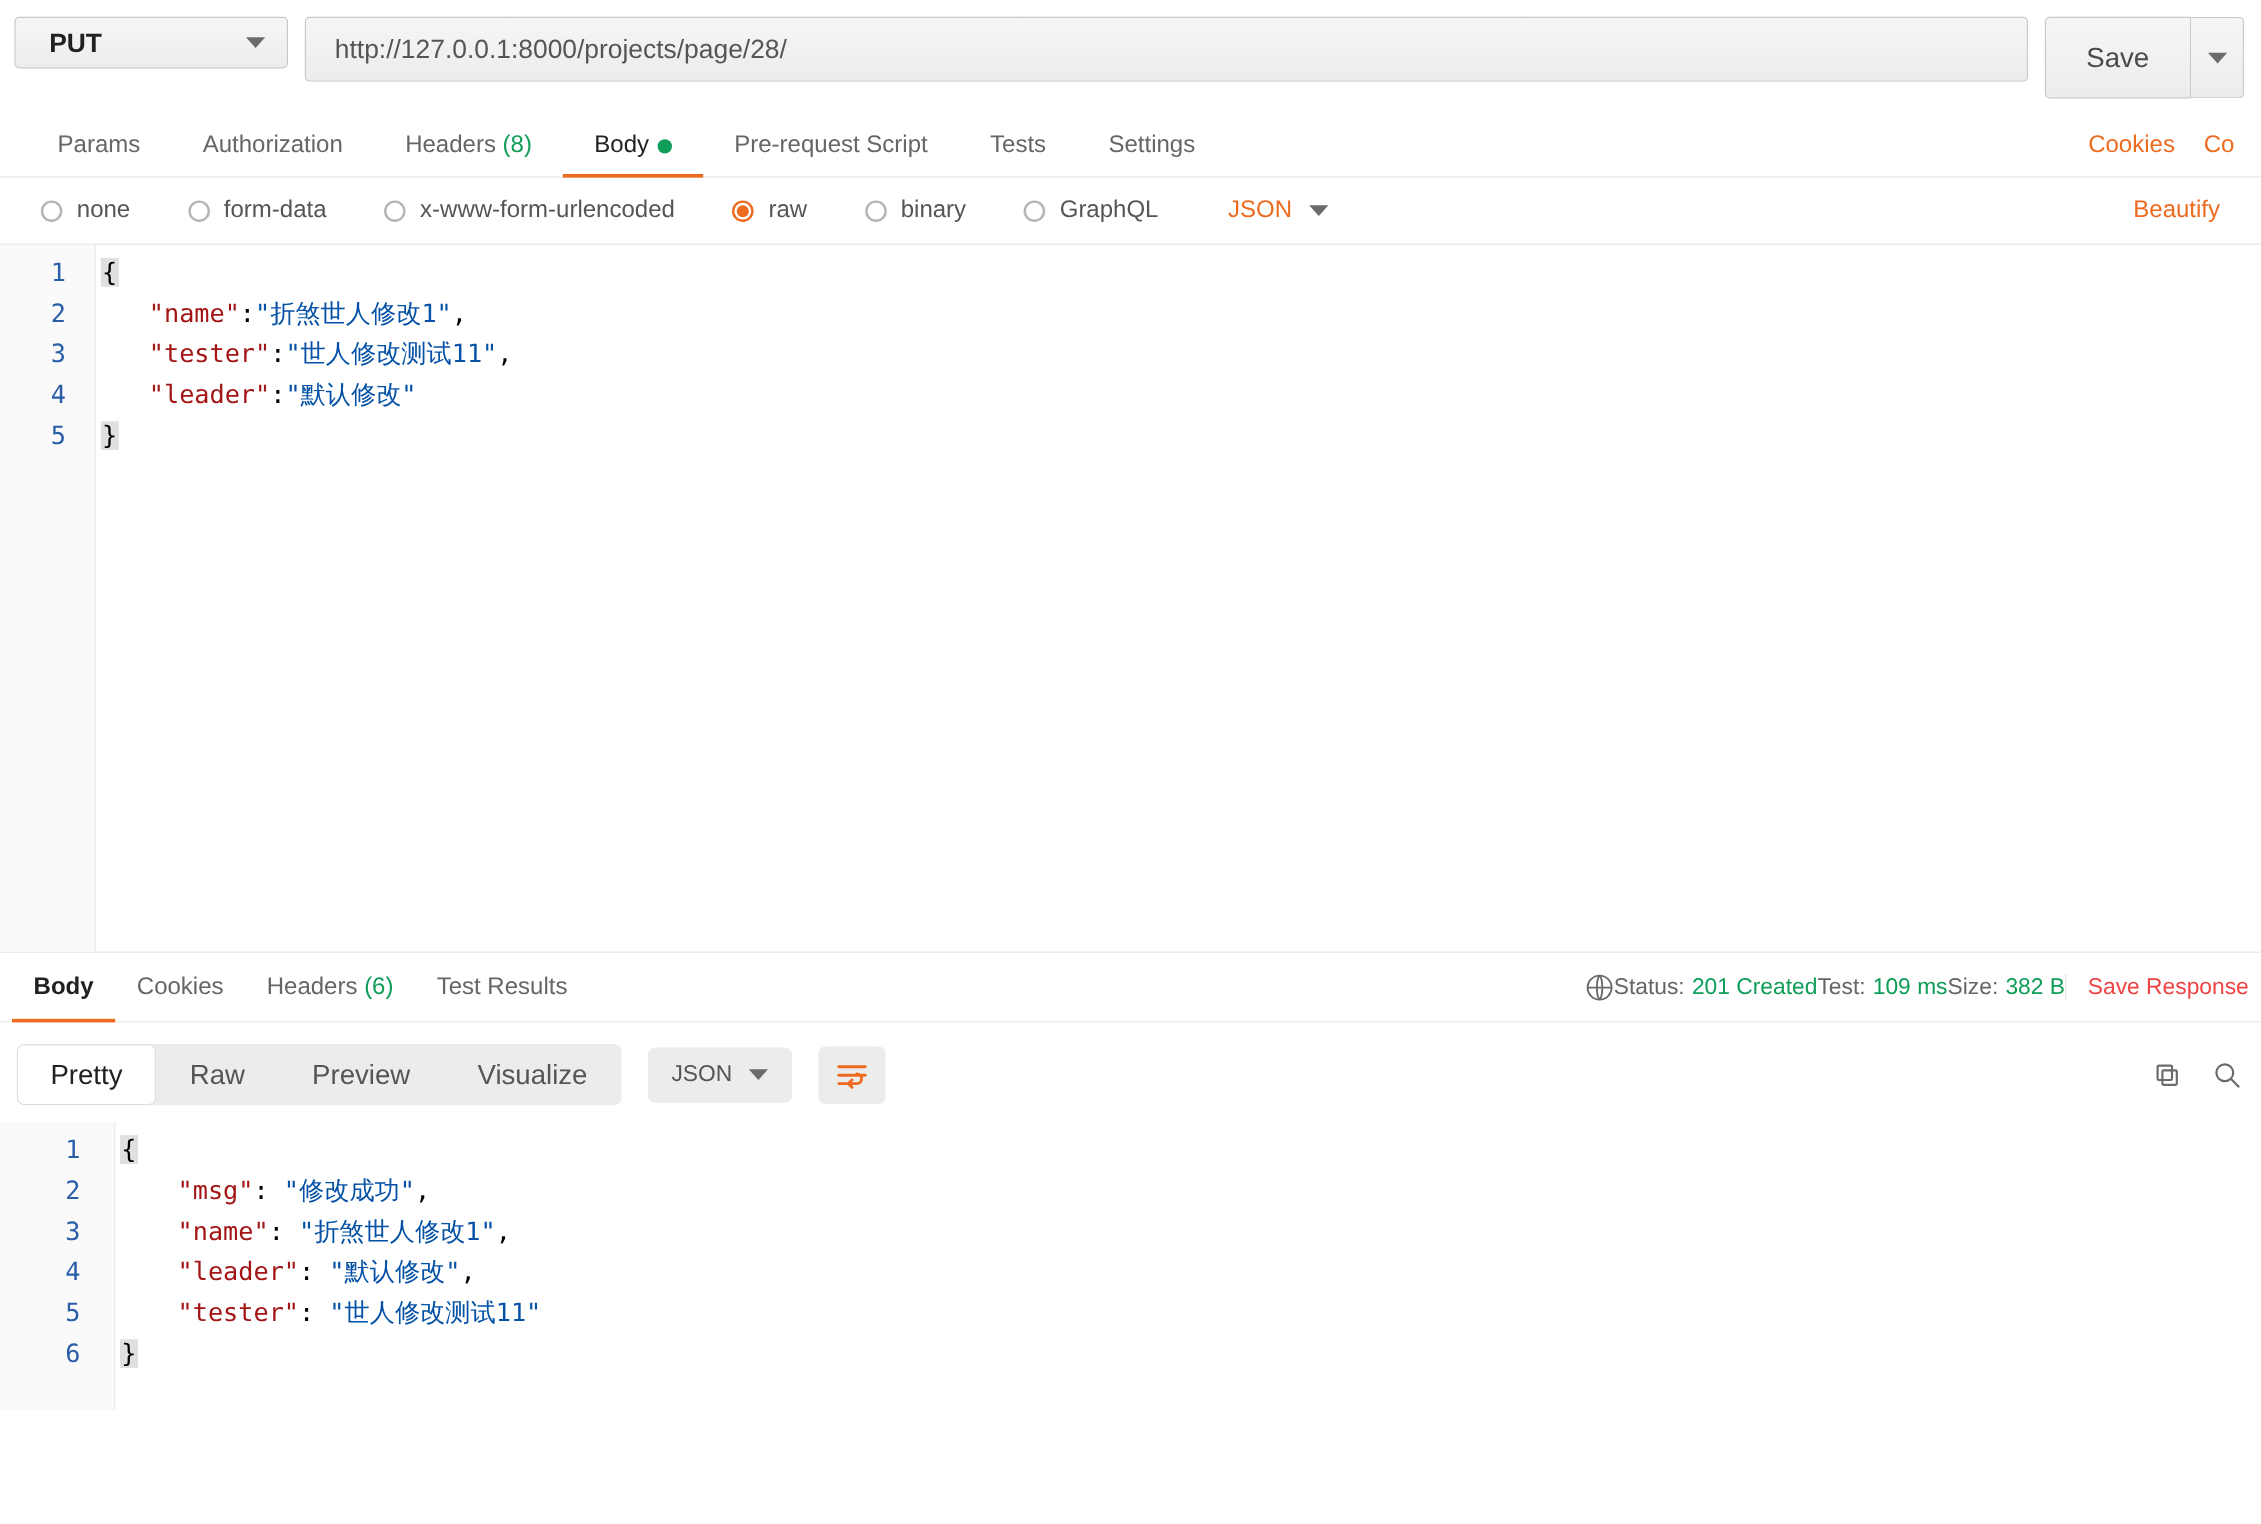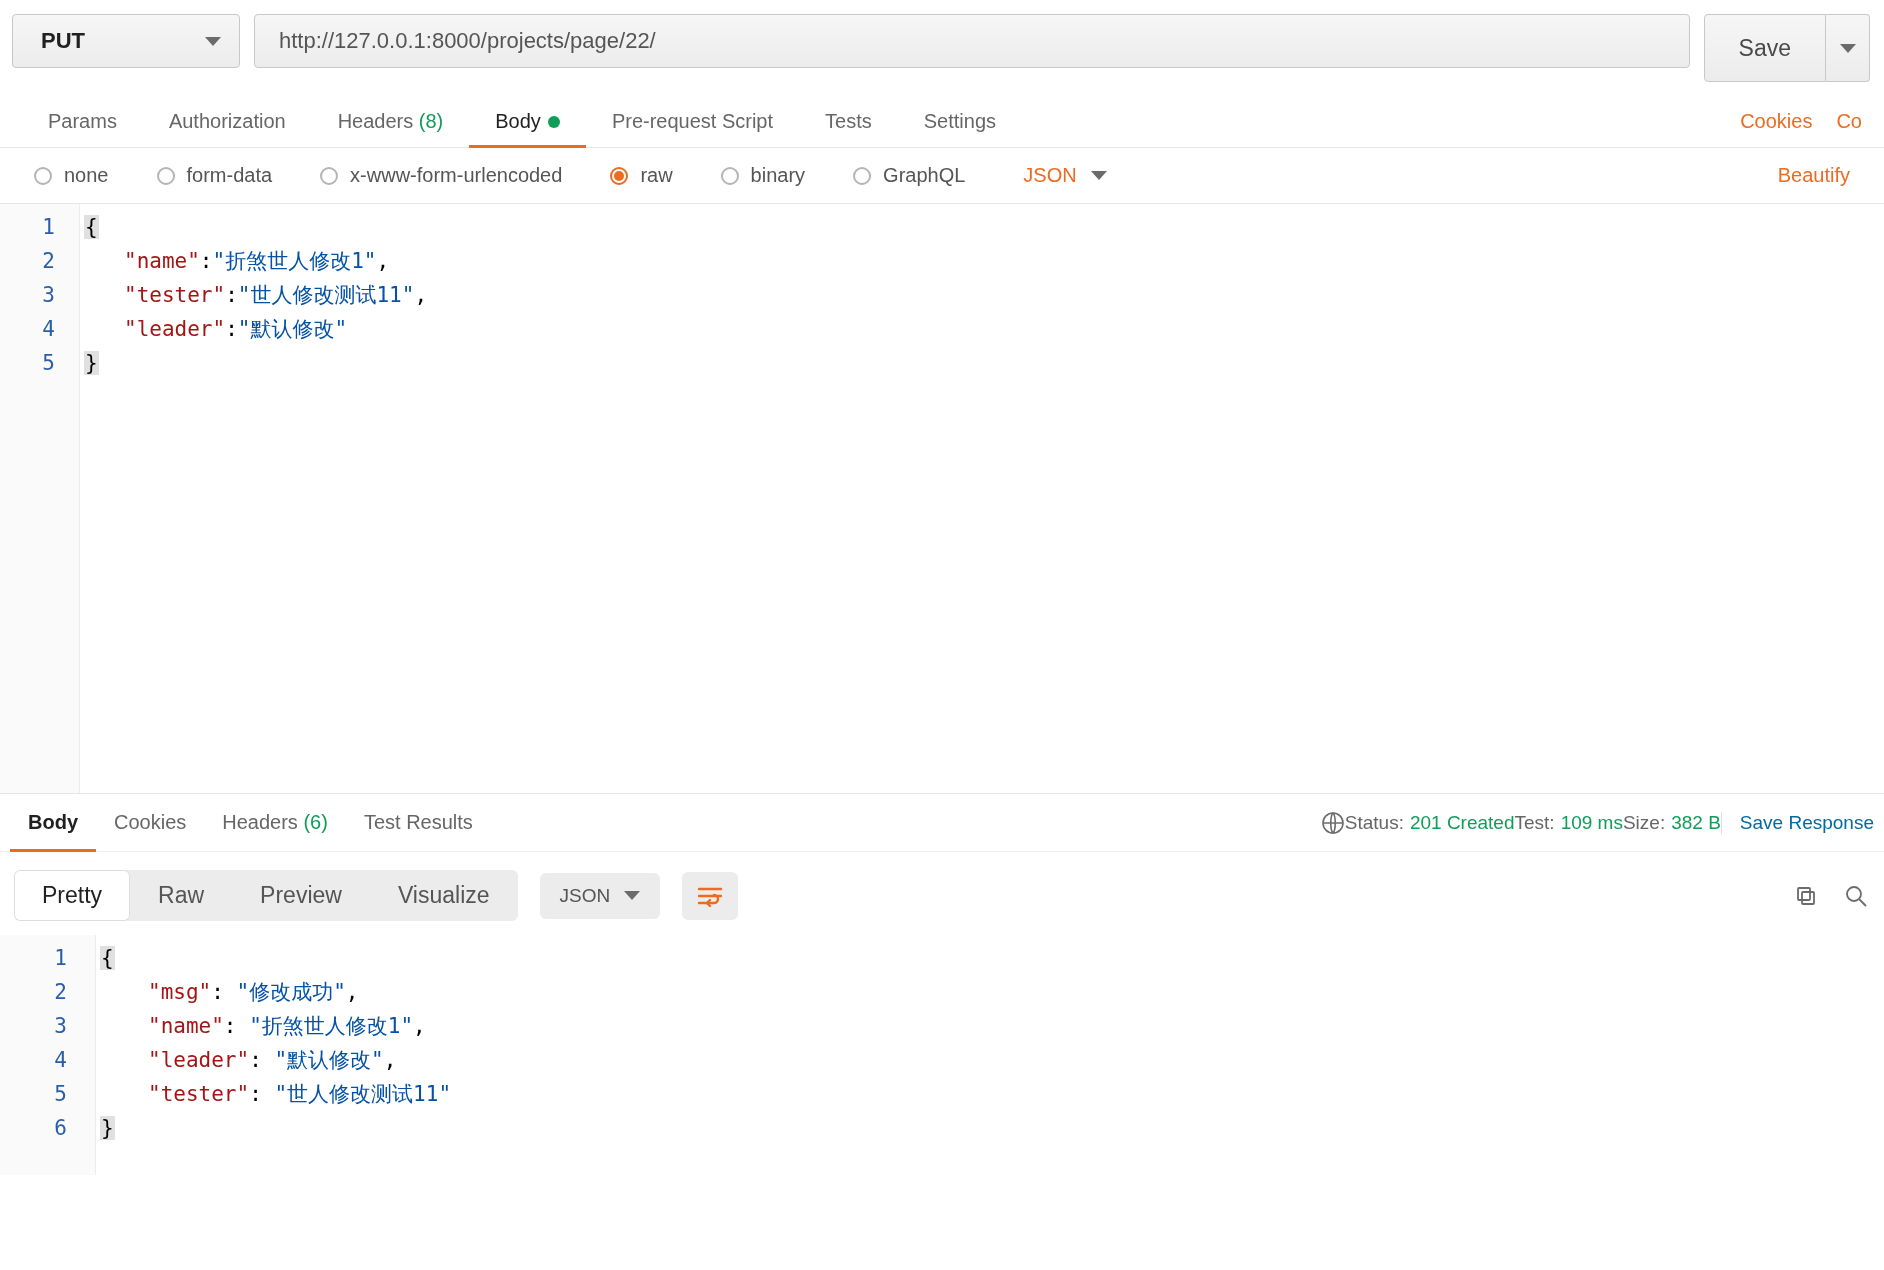--- a/index.html
+++ b/index.html
@@ -15,21 +15,21 @@
 
 
 .urlbar-row {
   display: flex;
   gap: 14px;
   padding: 14px 14px 14px 12px;
   align-items: stretch;
 }
 .method-select {
   width: 228px;
-  height: 54px;
+  height: 43px;
   background: linear-gradient(#f6f6f6,#ececec);
   border: 1px solid #c8c8c8;
   border-radius: 4px;
   display: flex;
   align-items: center;
   justify-content: space-between;
   padding: 0 18px 0 28px;
   font-size: 22px;
   font-weight: 600;
   color: #212121;
@@ -242,21 +242,21 @@
 }
 .resp-right {
   margin-left: auto;
   display: flex;
   align-items: center;
   font-size: 19px;
 }
 .globe-icon svg { display: block; }
 .meta { color: #666; }
 .meta .val { color: #0f9d58; margin-left: 6px; }
-.save-response { color: #0369a1; font-weight: 500; padding-left: 18px; border-left: 1px solid #e0e0e0; }
+.save-response { color: #ef4444; font-weight: 500; padding-left: 18px; border-left: 1px solid #e0e0e0; }
 
 
 .resp-controls {
   display: flex;
   align-items: center;
   gap: 22px;
   padding: 18px 14px 14px 14px;
 }
 .seg-group {
   display: flex;
@@ -315,21 +315,21 @@
 </style>
 </head>
 <body>
 
 <div class="urlbar-row">
   <div class="method-select">
     <span>PUT</span>
     <span class="caret-down"></span>
   </div>
   <div class="url-input">
-    <span>http://127.0.0.1:8000/projects/page/22/</span>
+    <span>http://127.0.0.1:8000/projects/page/28/</span>
   </div>
   <div class="save-btn-group">
     <button class="save-btn">
         <span>Save</span>
       </button>
     <div class="save-btn-caret">
         <span class="caret-down"></span>
       </div>
   </div>
 </div>

